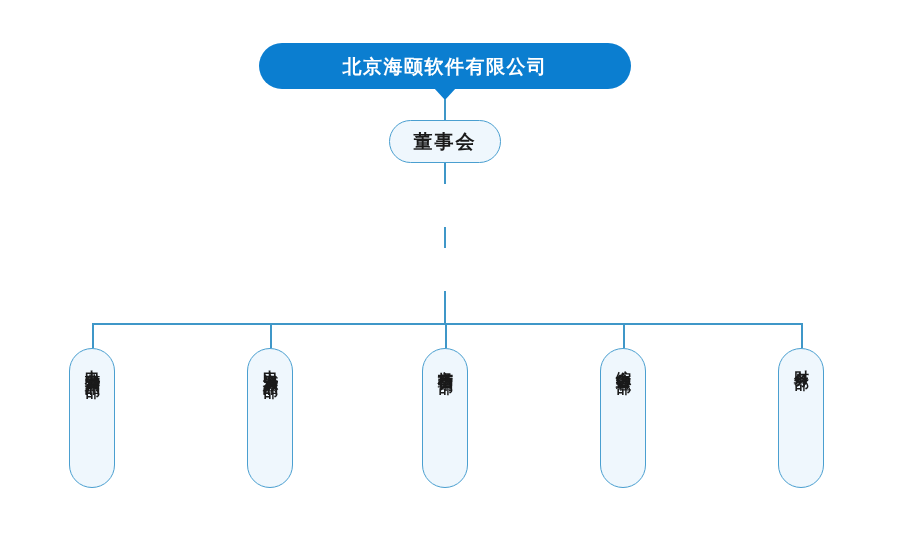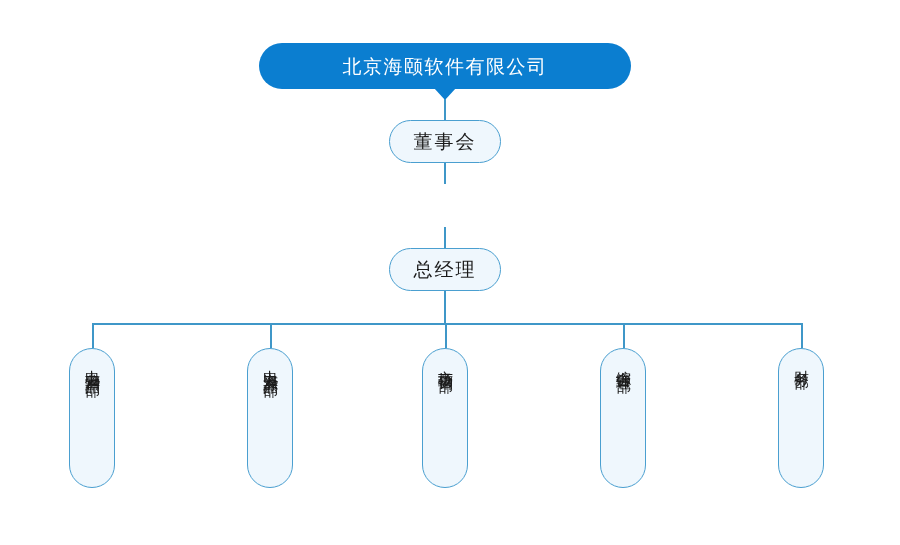--- a/index.html
+++ b/index.html
@@ -10,20 +10,21 @@
   }
   body {
     font-family: "Liberation Sans", "DejaVu Sans", sans-serif;
   }
   #chart-root {
     position: relative;
     width: 836px;
     height: 545px;
     background: #ffffff;
     overflow: hidden;
+    font-weight: bold;
   }
 
   
   .company-banner {
     position: absolute;
     left: 259px;
     top: 43px;
     width: 372px;
     height: 46px;
     background: #0b7ed0;
@@ -147,23 +148,20 @@
   <div class="conn conn-v conn-drop" id="conn-drop-1"></div>
   <div class="conn conn-v conn-drop" id="conn-drop-2"></div>
   <div class="conn conn-v conn-drop" id="conn-drop-3"></div>
   <div class="conn conn-v conn-drop" id="conn-drop-4"></div>
 
   <div class="node node-h" id="node-board">
     <span class="node-label">董事会</span>
   </div>
 
 
-  <div class="node node-h" id="node-gm">
-    <span class="node-label">总经理</span>
-  </div>
 
   <div class="node node-v" id="node-dept-0">
     <span class="node-label">电力营销产品部</span>
   </div>
 
   <div class="node node-v" id="node-dept-1">
     <span class="node-label">电力资源产品部</span>
   </div>
 
   <div class="node node-v" id="node-dept-2">

